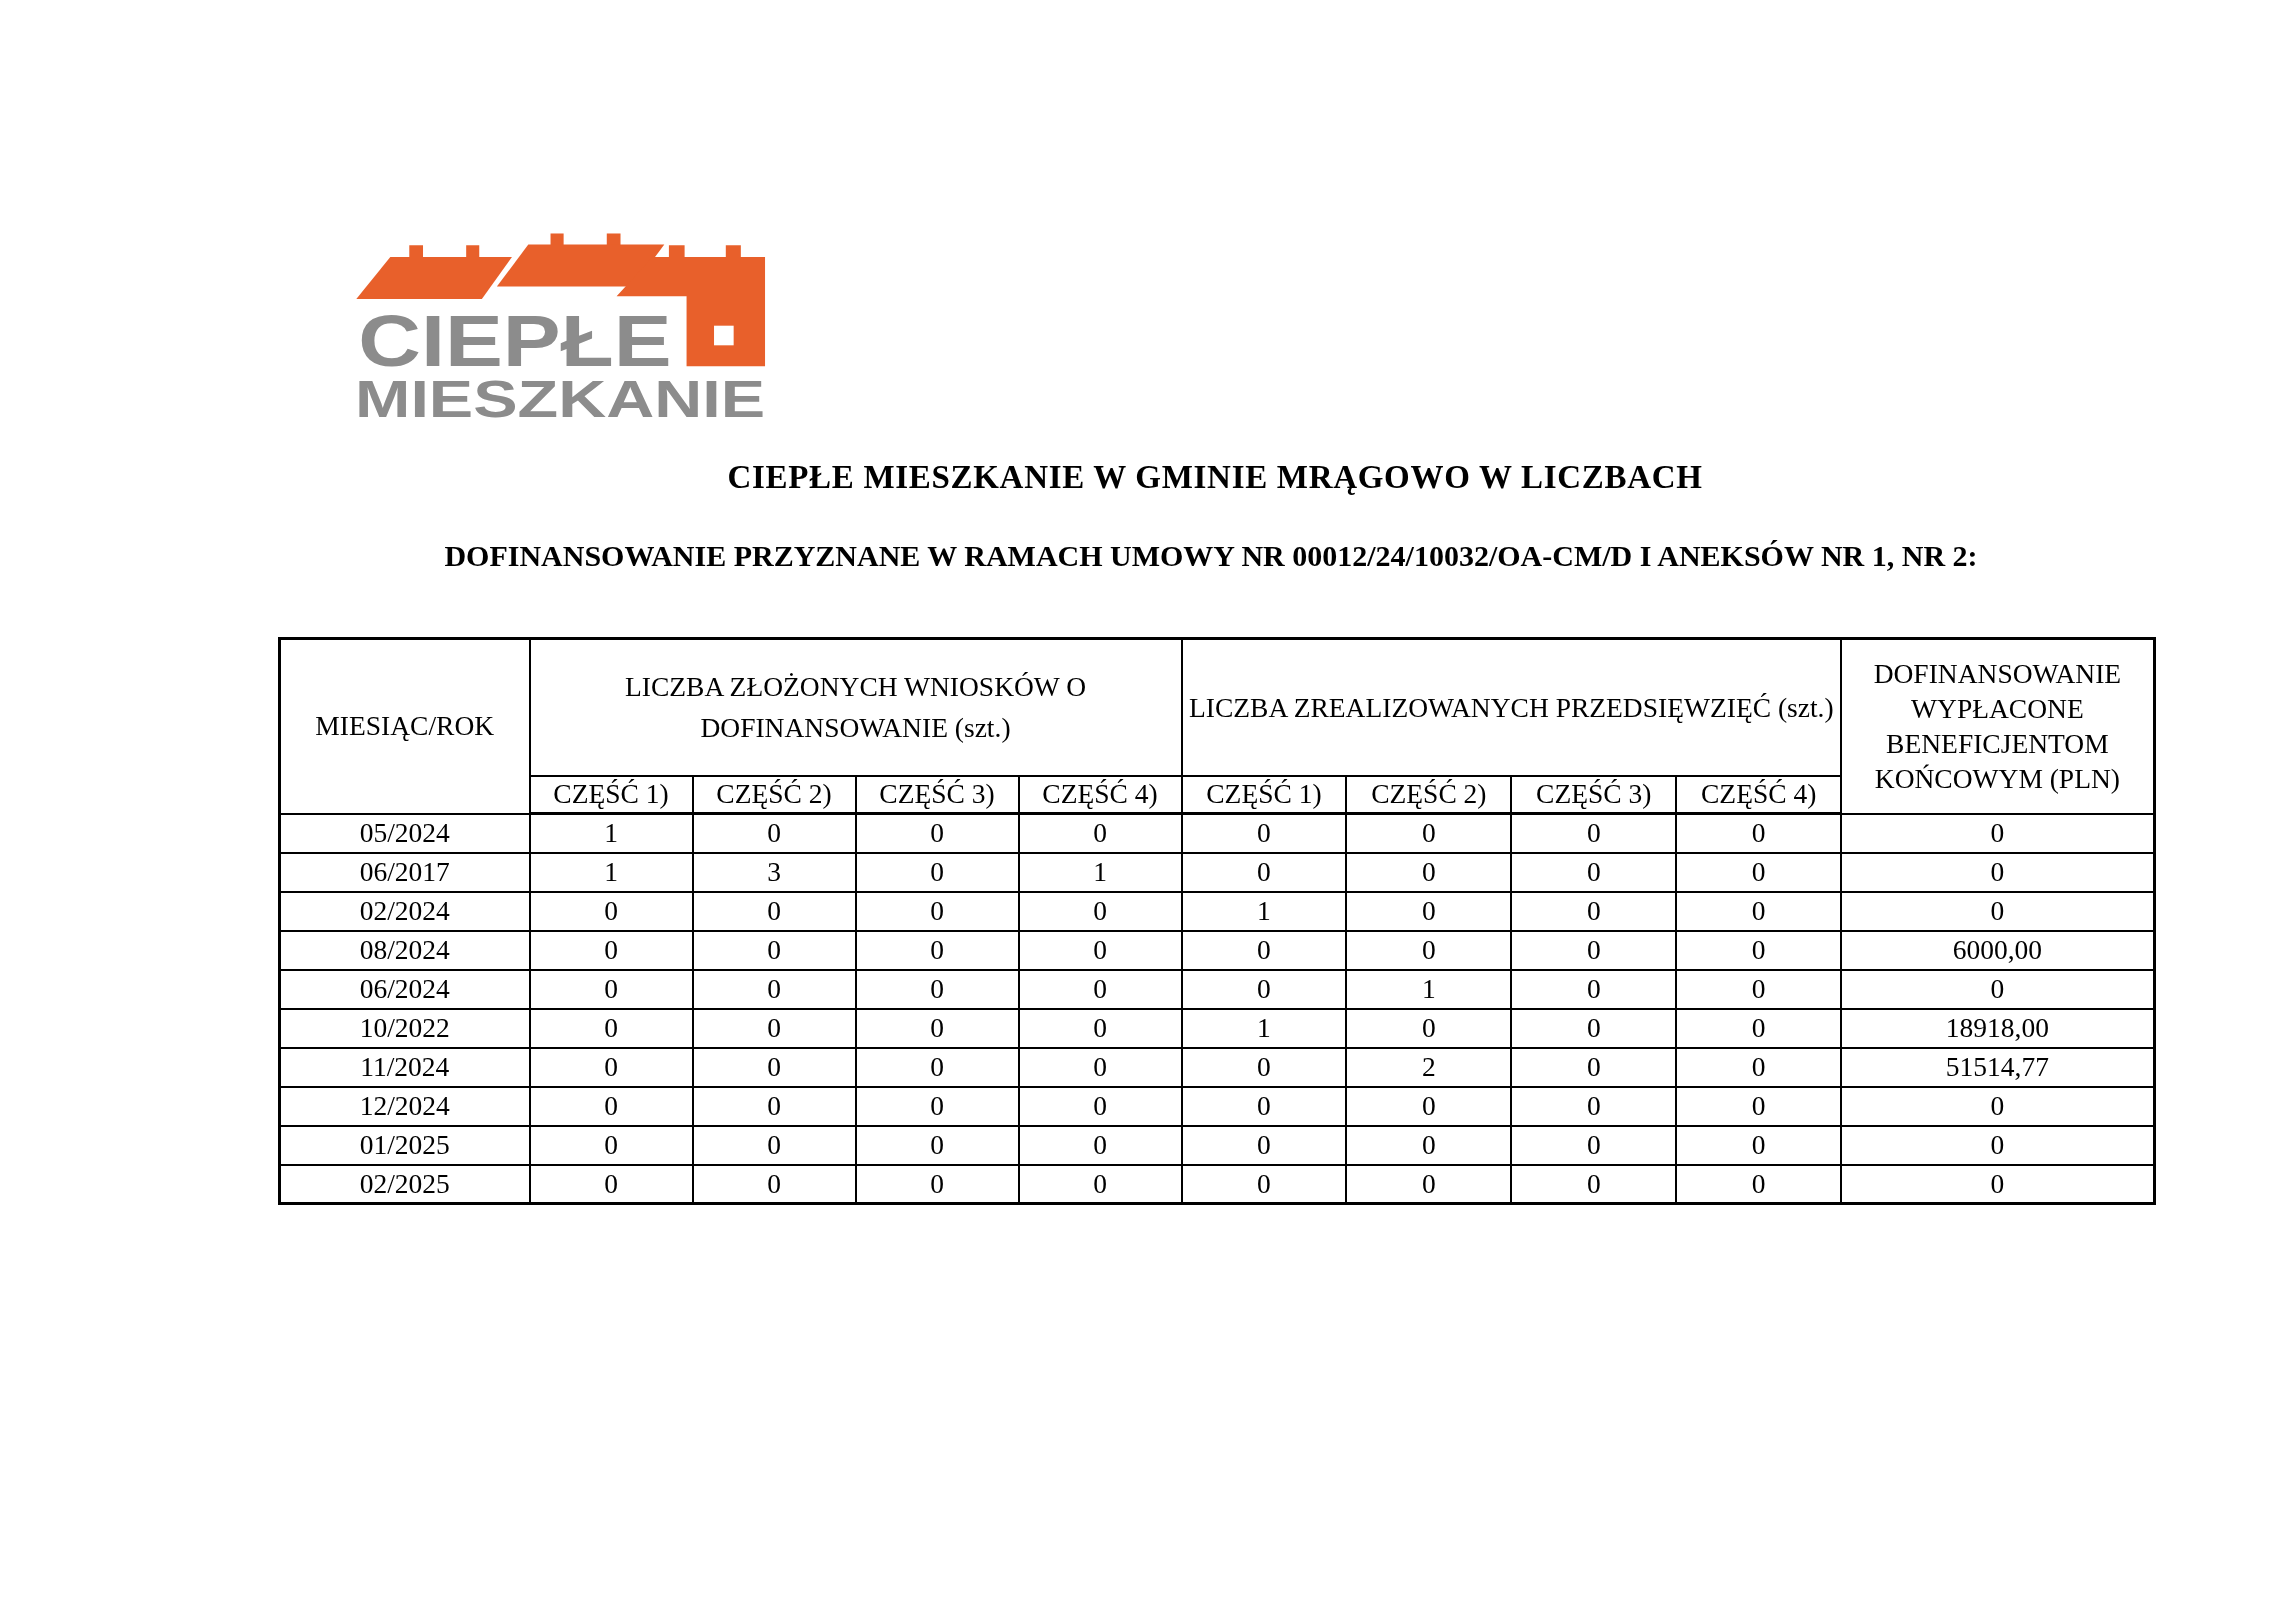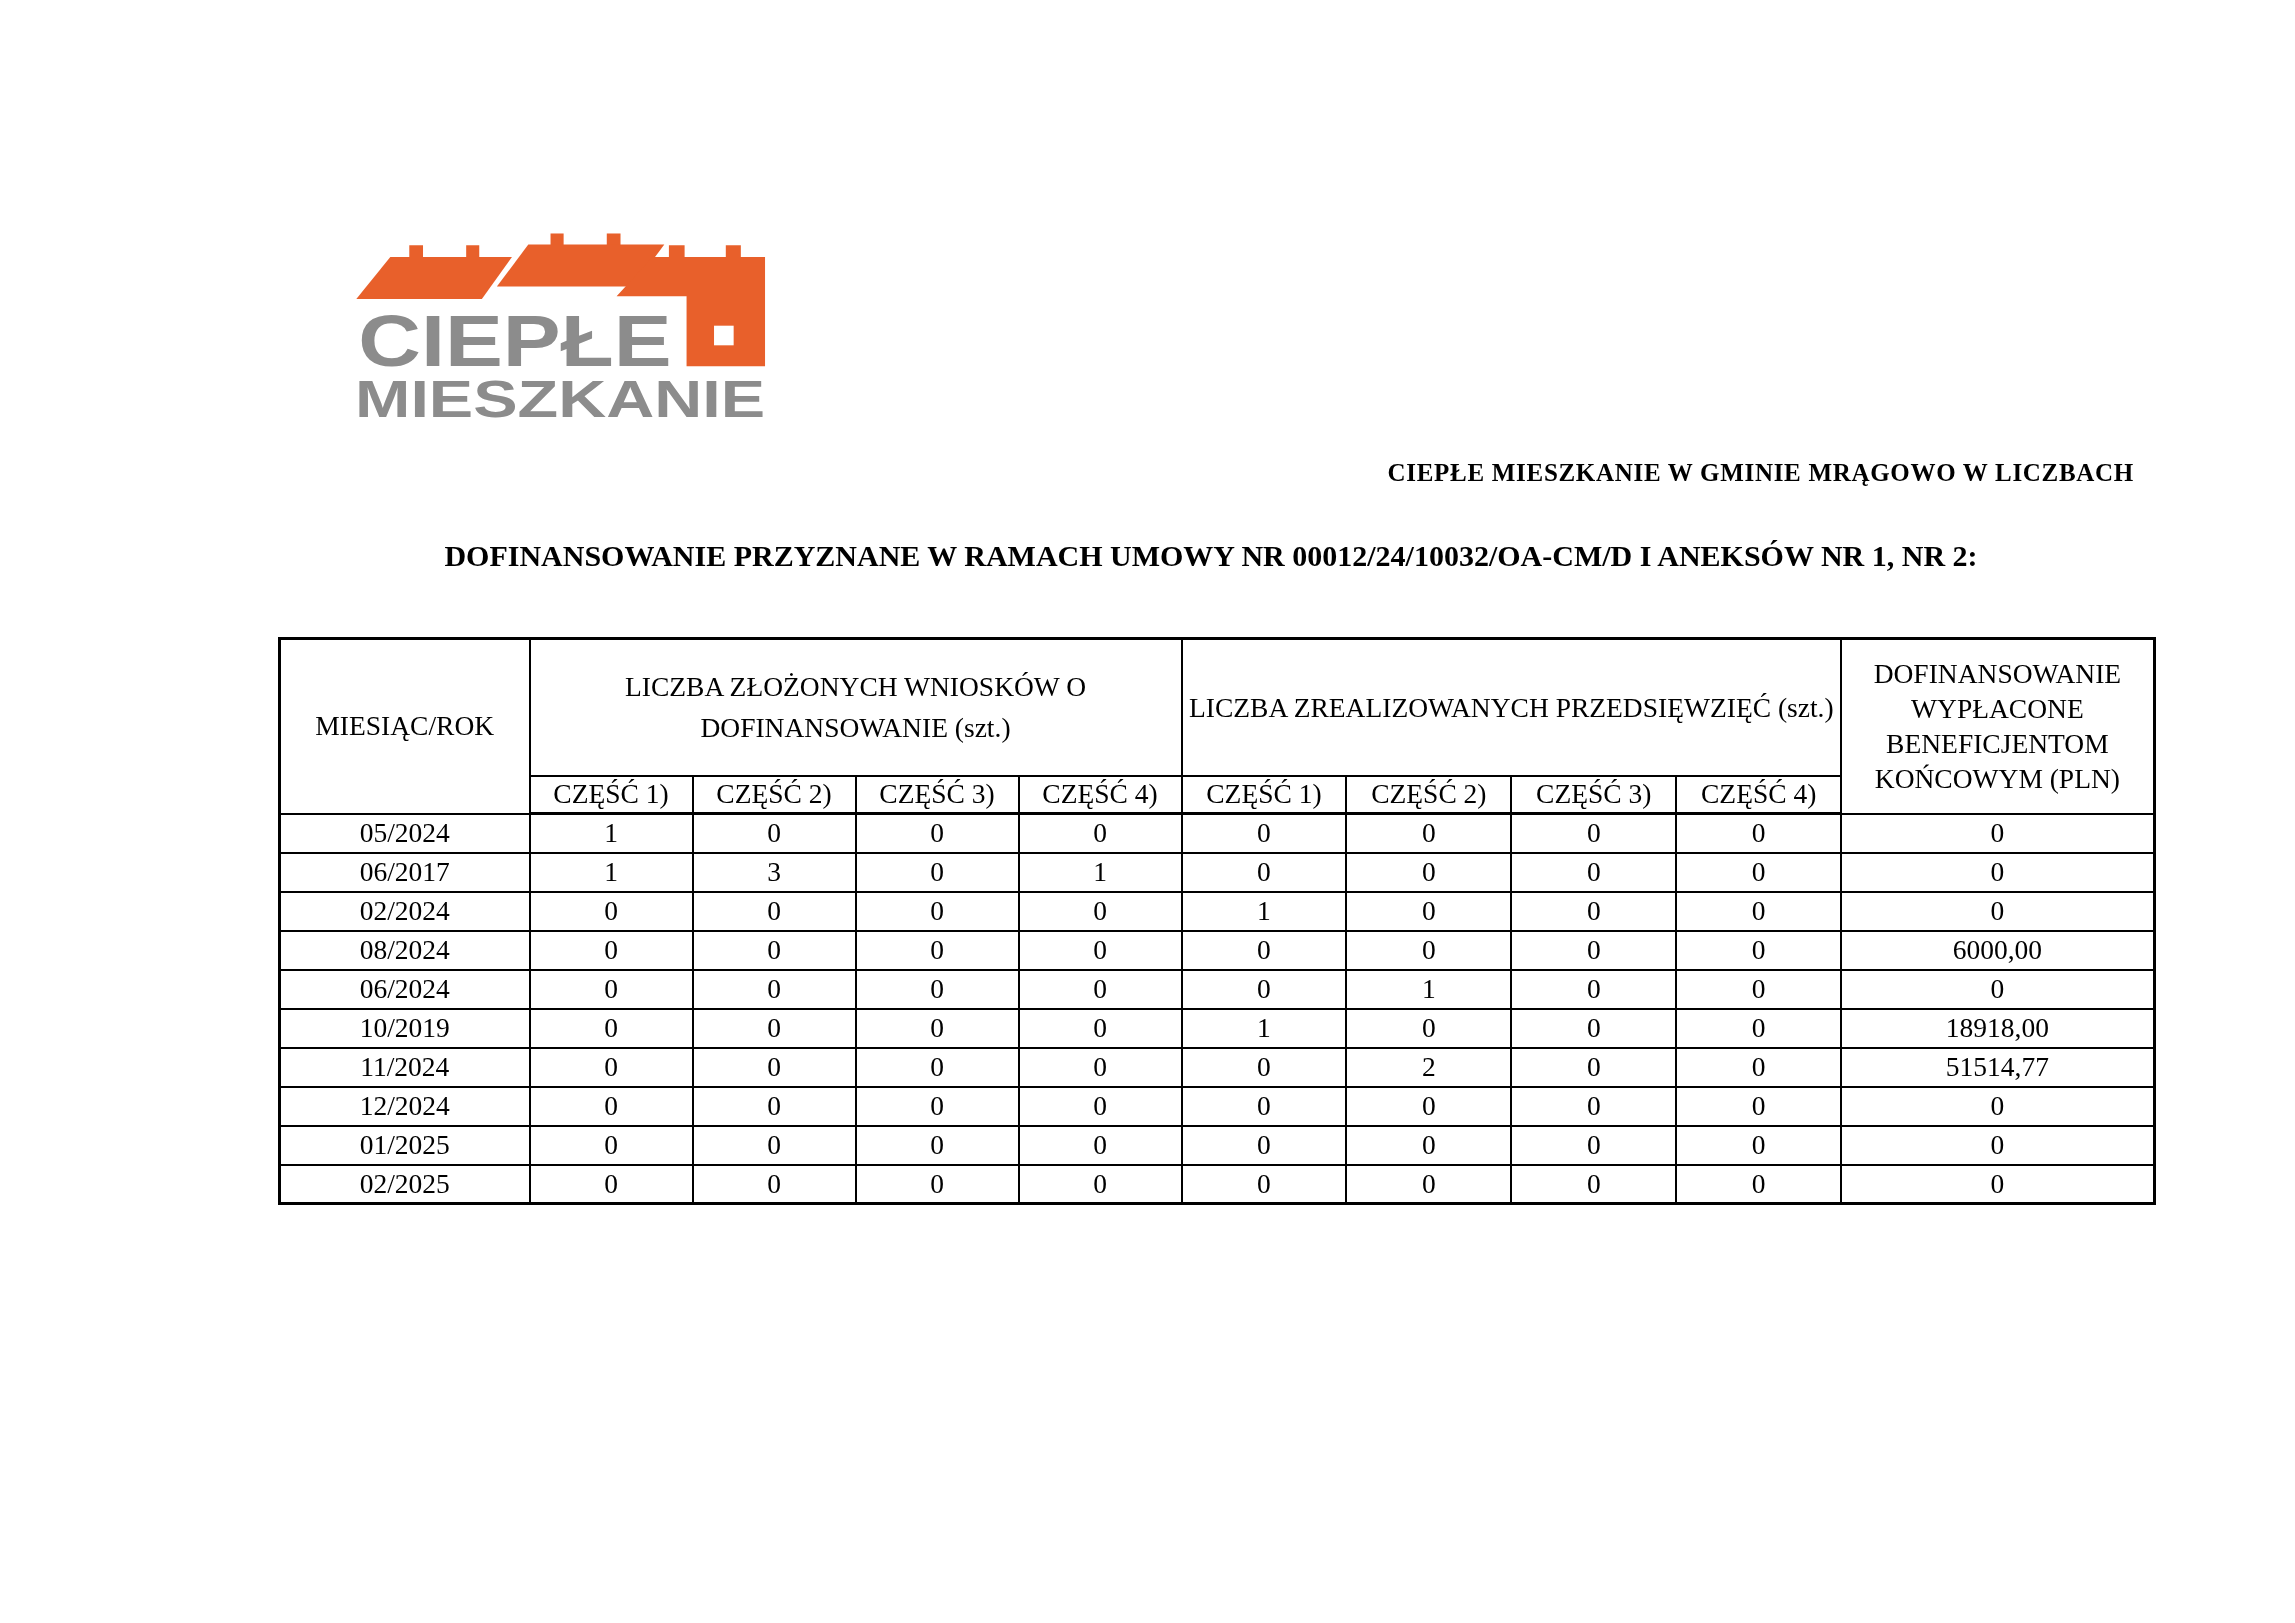--- a/index.html
+++ b/index.html
@@ -7,22 +7,22 @@
     position:relative; width:2295px; height:1359px; background:#ffffff;
     font-family:"Liberation Serif","DejaVu Serif",serif; color:#000;
     overflow:hidden;
   }
 
   
   .logo { position:absolute; left:355px; top:232px; width:412px; height:190px; }
 
   
   .doc-title {
-    position:absolute; left:268px; top:459px; width:1866px;
-    text-align:right; font-size:25px; font-weight:bold; letter-spacing:0.7px;
+    position:absolute; left:282px; top:459px; width:1866px;
+    text-align:center; font-size:33px; font-weight:bold; letter-spacing:0.7px;
     white-space:nowrap;
   }
   .doc-subtitle {
     position:absolute; left:278px; top:538px; width:1866px;
     text-align:center; font-size:30px; line-height:35px; font-weight:bold;
   }
 
   
   .data-table {
     position:absolute; left:278px; top:637px;
@@ -169,21 +169,21 @@
           <td>0</td>
           <td>0</td>
           <td>0</td>
           <td>0</td>
           <td>1</td>
           <td>0</td>
           <td>0</td>
           <td>0</td>
         </tr>
         <tr>
-          <td>10/2019</td>
+          <td>10/2022</td>
           <td>0</td>
           <td>0</td>
           <td>0</td>
           <td>0</td>
           <td>1</td>
           <td>0</td>
           <td>0</td>
           <td>0</td>
           <td>18918,00</td>
         </tr>

